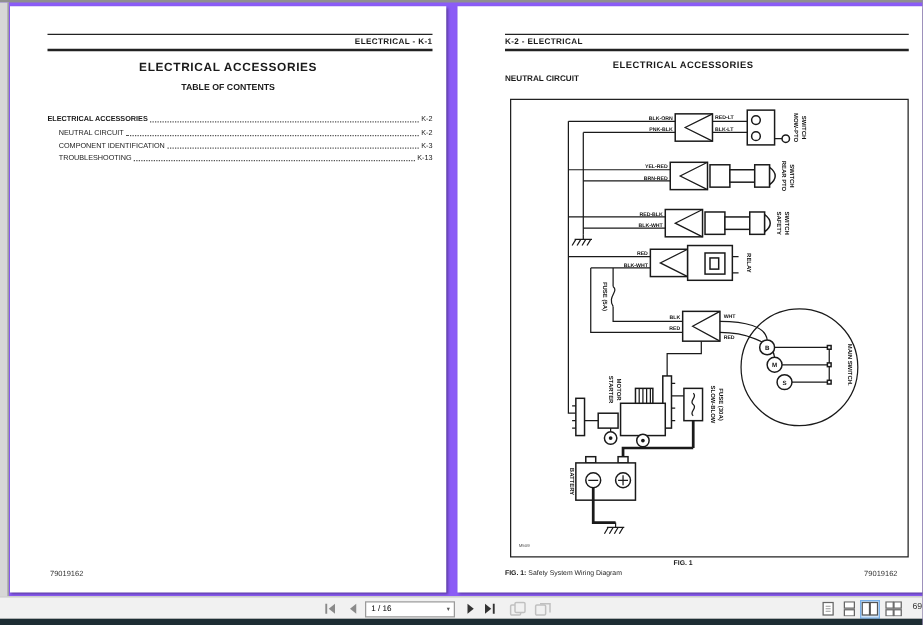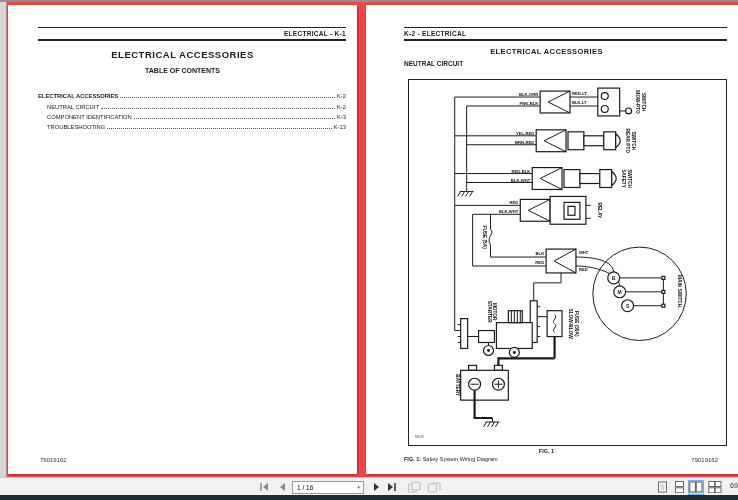--- a/index.html
+++ b/index.html
@@ -1,20 +1,20 @@
 <!DOCTYPE html>
 <html><head>
 <meta charset="utf-8">
 <style>
   * { margin:0; padding:0; box-sizing:border-box; }
   body { font-family:"Liberation Sans", sans-serif; background:#888; }
   .screen { position:relative; width:738px; height:500px; overflow:hidden;
             background:#a6a6a6; }
   .doc-area { position:absolute; left:0; top:0; width:738px; height:477px;
-              background:#ef4444; border-top:2px solid #8f8f8f; }
+              background:#8b5cf6; border-top:2px solid #8f8f8f; }
   .left-strip { position:absolute; left:0; top:0; width:7px; height:477px;
                 background:#d7d7d7; border-right:1px solid #949494; }
   .page { position:absolute; top:3px; height:469px; background:#fff;
           box-shadow:1px 1px 2px rgba(0,0,0,.35); color:#1a1a1a; }
   .page-left  { left:8px;  width:349px; }
   .page-right { left:366px; width:372px; }
 
   .rule  { position:absolute; background:#222; height:1px; }
   .rule2 { position:absolute; background:#222; height:2px; }
   .hdr   { position:absolute; font-size:6.5px; font-weight:bold; letter-spacing:.3px; }

